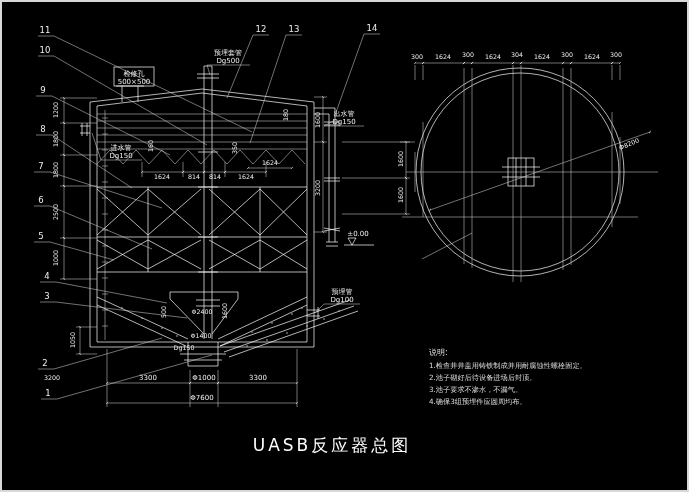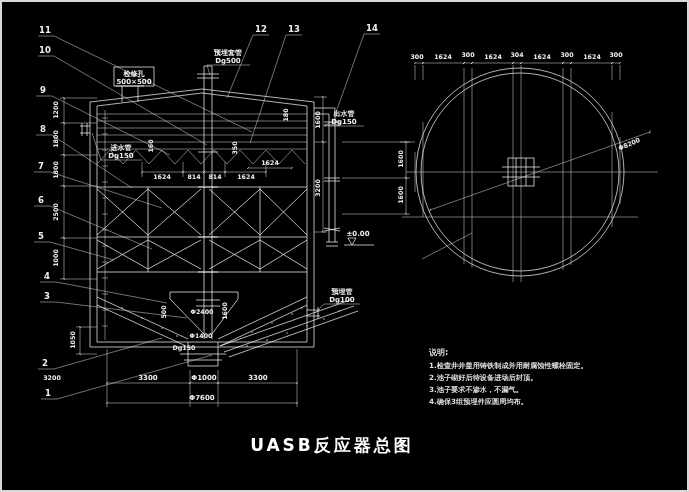--- a/index.html
+++ b/index.html
@@ -1,20 +1,19 @@
 <!DOCTYPE html>
 <html><head>
 <meta charset="utf-8">
 <style>
   html,body{margin:0;padding:0;background:#2a2a2a;}
   .canvas{
     position:relative;width:689px;height:492px;background:#000;
     border:2px solid #d8d8d8;box-sizing:border-box;overflow:hidden;
     font-family:"DejaVu Sans", sans-serif;
-    font-weight:bold;
   }
   svg{position:absolute;left:0;top:0;}
   .ln line,.ln path,.ln circle,.ln rect{stroke:#fff;stroke-width:0.7;fill:none;}
   .thin line,.thin path{stroke:#cfcfcf;stroke-width:0.55;}
   .dl{marker-start:url(#tk);marker-end:url(#tk);}
   text{fill:#efefef;stroke:none;font-family:"DejaVu Sans", sans-serif;}
   .t6{font-size:6.3px;text-anchor:middle;}
   .t7{font-size:7px;text-anchor:middle;}
   .co{font-size:8.5px;text-anchor:middle;}
   .note{font-size:7.2px;text-anchor:start;fill:#ddd;}

